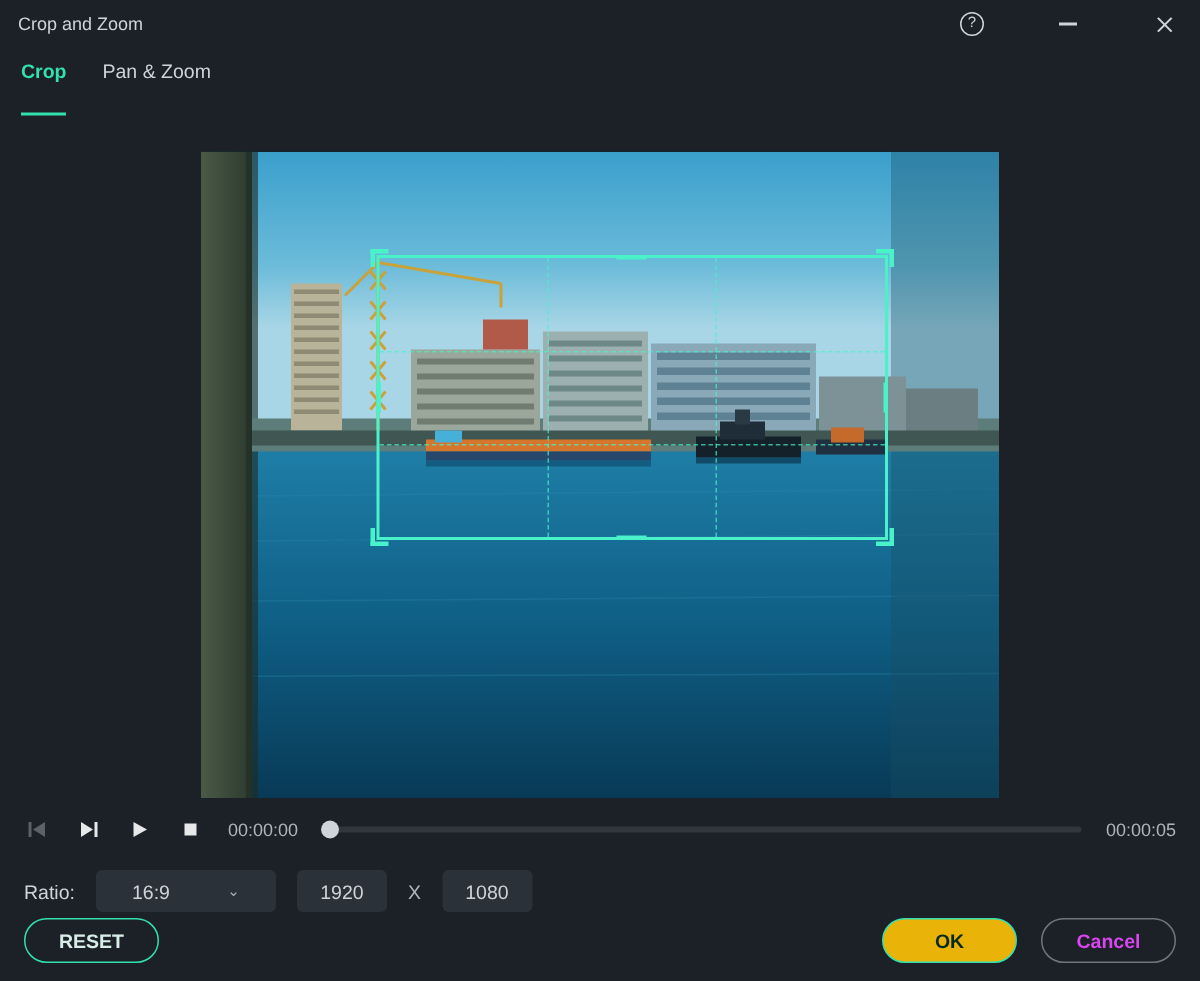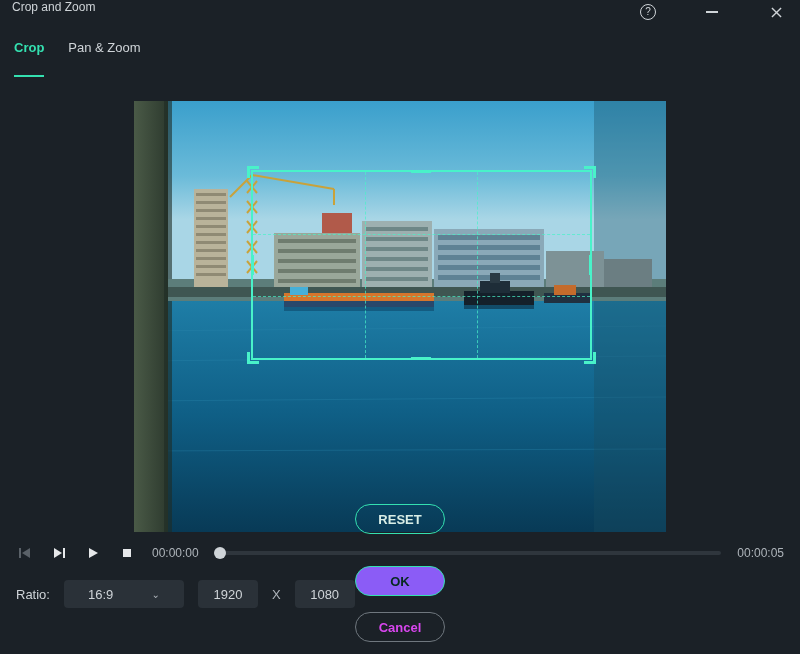--- a/index.html
+++ b/index.html
@@ -10,21 +10,21 @@
     font-family: -apple-system, "Segoe UI", Arial, sans-serif;
     color: #c7cdd3;
     overflow: hidden;
     position: relative;
   }
 
   
   .titlebar {
     height: 32px;
     display: flex;
-    align-items: flex-start;
+    align-items: center;
     padding: 0 12px;
     font-size: 12px;
     color: #cfd4d8;
     gap: 32px;
   }
   .titlebar .spacer { flex: 1; }
   .titlebar .icon-btn {
     width: 24px; height: 24px;
     display: flex; align-items: center; justify-content: center;
     margin-left: 8px;
@@ -182,21 +182,20 @@
   .x-sep { color:#aeb4ba; }
 
   
   .bottom-row {
     position:absolute;
     left:0; right:0; bottom:12px;
     display:flex;
     align-items:center;
     padding: 0 16px;
     gap:16px;
-    flex-direction:column;
   }
   .btn {
     height:30px;
     border-radius:16px;
     display:flex; align-items:center; justify-content:center;
     font-size:13px;
     font-weight:600;
     cursor:pointer;
     min-width:90px;
     padding:0 22px;
@@ -205,21 +204,21 @@
     border:1.5px solid #34e0b0;
     color:#d8ede6;
     background:transparent;
   }
   .btn-outline-gray {
     border:1.5px solid #6f777e;
     color:#d946ef;
     background:transparent;
   }
   .btn-solid {
-    background:#8b5cf6;
+    background:#eab308;
     color:#062a20;
     border:1.5px solid #34e0b0;
   }
   .bottom-row .spacer { flex:1; }
 </style>
 </head>
 <body>
 
 <div class="titlebar">
   <span>Crop and Zoom</span>

